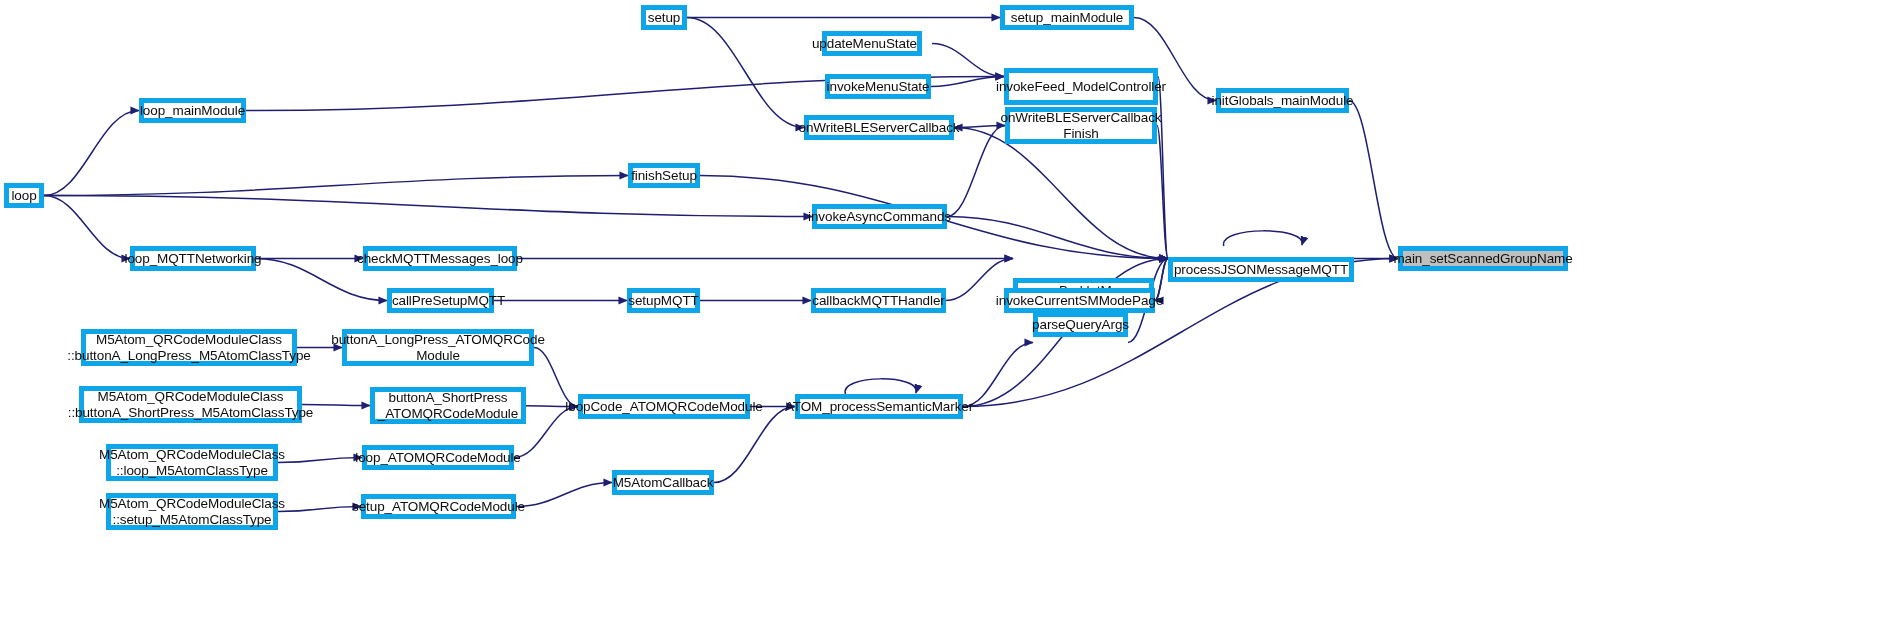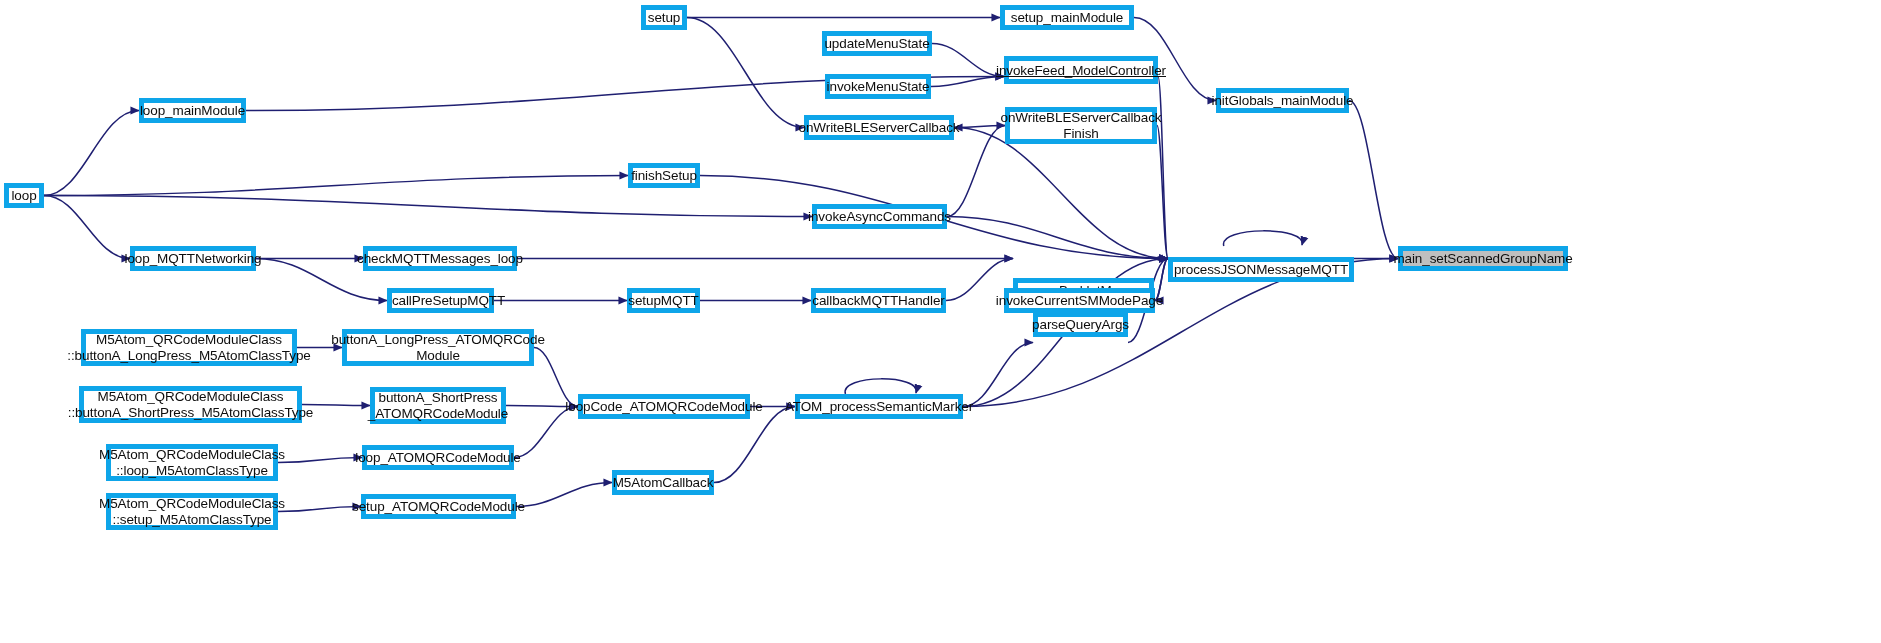--- a/index.html
+++ b/index.html
@@ -114,44 +114,44 @@
         <path d="M 302 404.5 C 336 404.5, 336 405.5, 370 405.5" marker-end="url(#arrow)"></path>
         <path d="M 278 462.5 C 320 462.5, 320 457.5, 362 457.5" marker-end="url(#arrow)"></path>
         <path d="M 278 511.5 C 319.5 511.5, 319.5 506.5, 361 506.5" marker-end="url(#arrow)"></path>
       </g>
   </svg>
   <div id="node-layer">
       <div class="node" style="left: 4px; top: 183px; width: 40px; height: 25px;"><span class="node-label">loop</span></div>
       <div class="node" style="left: 139px; top: 98px; width: 107px; height: 25px;"><span class="node-label">loop_mainModule</span></div>
       <div class="node" style="left: 130px; top: 246px; width: 126px; height: 25px;"><span class="node-label">loop_MQTTNetworking</span></div>
       <div class="node" style="left: 641px; top: 5px; width: 46px; height: 25px;"><span class="node-label">setup</span></div>
-      <div class="node" style="left: 822px; top: 31px; width: 110px; height: 25px;"><span class="node-label">updateMenuState</span></div>
+      <div class="node" style="left: 822px; top: 31px; width: 100px; height: 25px; justify-content: flex-end;"><span class="node-label">updateMenuState</span></div>
       <div class="node" style="left: 825px; top: 74px; width: 106px; height: 25px;"><span class="node-label">invokeMenuState</span></div>
       <div class="node" style="left: 804px; top: 115px; width: 150px; height: 25px;"><span class="node-label">onWriteBLEServerCallback</span></div>
       <div class="node" style="left: 628px; top: 163px; width: 72px; height: 25px;"><span class="node-label">finishSetup</span></div>
       <div class="node" style="left: 812px; top: 204px; width: 135px; height: 25px;"><span class="node-label">invokeAsyncCommands</span></div>
       <div class="node" style="left: 363px; top: 246px; width: 154px; height: 25px;"><span class="node-label">checkMQTTMessages_loop</span></div>
       <div class="node" style="left: 387px; top: 288px; width: 107px; height: 25px; padding-left: 16px;"><span class="node-label">callPreSetupMQTT</span></div>
       <div class="node" style="left: 627px; top: 288px; width: 73px; height: 25px;"><span class="node-label">setupMQTT</span></div>
       <div class="node" style="left: 811px; top: 288px; width: 135px; height: 25px;"><span class="node-label">callbackMQTTHandler</span></div>
       <div class="node" style="left: 1000px; top: 5px; width: 134px; height: 25px;"><span class="node-label">setup_mainModule</span></div>
-      <div class="node" style="left: 1004px; top: 56px; width: 154px; height: 28px; text-decoration: underline;"><span class="node-label">invokeFeed_ModelController</span></div>
+      <div class="node" style="left: 1004px; top: 68px; width: 154px; height: 37px;"><span class="node-label">invokeFeed_ModelController</span></div>
       <div class="node multiline" style="left: 1005px; top: 107px; width: 152px; height: 37px;"><span class="node-label">onWriteBLEServerCallback
 Finish</span></div>
       <div class="node" style="left: 1216px; top: 88px; width: 133px; height: 25px;"><span class="node-label">initGlobals_mainModule</span></div>
       <div class="node" style="left: 1013px; top: 246px; width: 141px; height: 25px; margin-top: 32px;"><span class="node-label">processBarkletMessage</span></div>
       <div class="node" style="left: 1004px; top: 288px; width: 151px; height: 25px;"><span class="node-label">invokeCurrentSMModePage</span></div>
       <div class="node" style="left: 1033px; top: 312px; width: 95px; height: 25px;"><span class="node-label">parseQueryArgs</span></div>
       <div class="node" style="left: 1168px; top: 246px; width: 186px; height: 25px; margin-top: 11px;"><span class="node-label">processJSONMessageMQTT</span></div>
       <div class="node highlight" style="left: 1398px; top: 246px; width: 170px; height: 25px;"><span class="node-label">main_setScannedGroupName</span></div>
       <div class="node" style="left: 795px; top: 394px; width: 168px; height: 25px;"><span class="node-label">ATOM_processSemanticMarker</span></div>
       <div class="node" style="left: 578px; top: 394px; width: 172px; height: 25px;"><span class="node-label">loopCode_ATOMQRCodeModule</span></div>
       <div class="node multiline" style="left: 342px; top: 329px; width: 192px; height: 37px;"><span class="node-label">buttonA_LongPress_ATOMQRCode
 Module</span></div>
-      <div class="node multiline" style="left: 370px; top: 387px; width: 136px; height: 37px;"><span class="node-label">buttonA_ShortPress
+      <div class="node multiline" style="left: 370px; top: 387px; width: 156px; height: 37px;"><span class="node-label">buttonA_ShortPress
 _ATOMQRCodeModule</span></div>
       <div class="node" style="left: 362px; top: 445px; width: 152px; height: 25px;"><span class="node-label">loop_ATOMQRCodeModule</span></div>
       <div class="node" style="left: 361px; top: 494px; width: 155px; height: 25px;"><span class="node-label">setup_ATOMQRCodeModule</span></div>
       <div class="node" style="left: 612px; top: 470px; width: 102px; height: 25px;"><span class="node-label">M5AtomCallback</span></div>
       <div class="node multiline" style="left: 81px; top: 329px; width: 216px; height: 37px;"><span class="node-label">M5Atom_QRCodeModuleClass
 ::buttonA_LongPress_M5AtomClassType</span></div>
       <div class="node multiline" style="left: 79px; top: 386px; width: 223px; height: 37px;"><span class="node-label">M5Atom_QRCodeModuleClass
 ::buttonA_ShortPress_M5AtomClassType</span></div>
       <div class="node multiline" style="left: 106px; top: 444px; width: 172px; height: 37px;"><span class="node-label">M5Atom_QRCodeModuleClass
 ::loop_M5AtomClassType</span></div>

